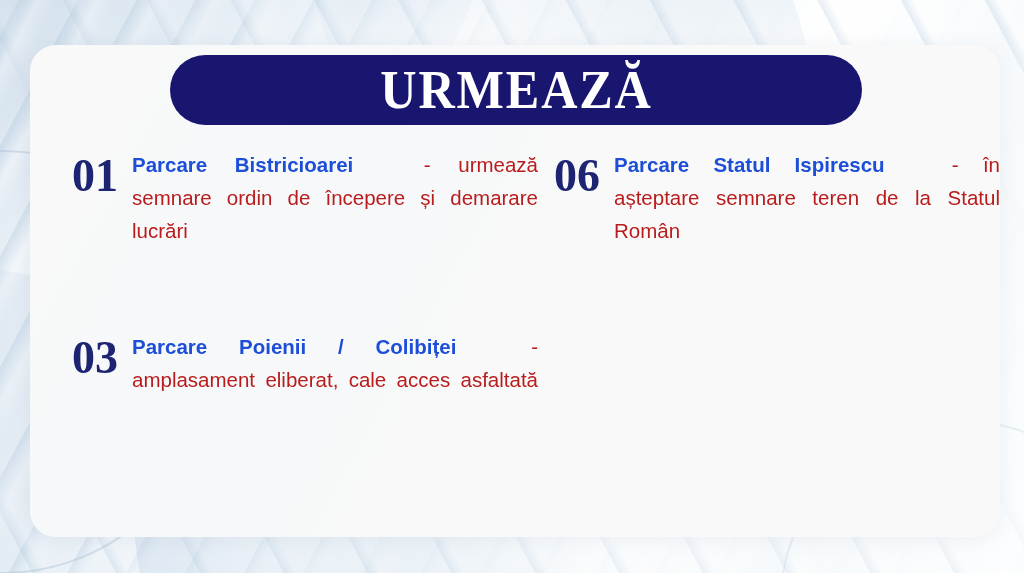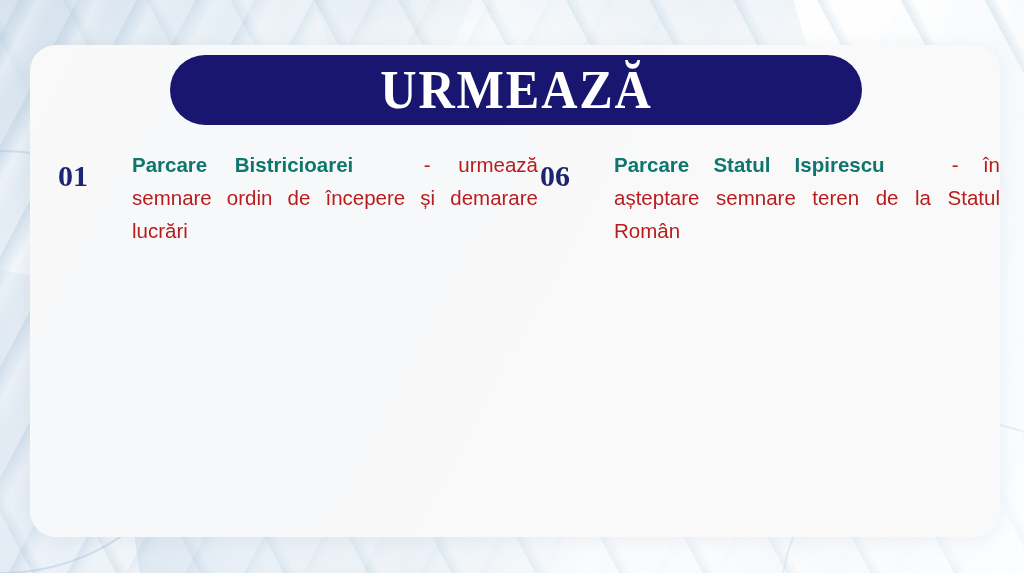--- a/index.html
+++ b/index.html
@@ -164,43 +164,43 @@
     align-items: flex-start;
   }
   .item-col-left  { left: 0px;   width: 480px; }
   .item-col-right { left: 482px; width: 460px; }
   .item-row-top    { top: 0px; }
   .item-row-bottom { top: 182px; }
 
   .item-number {
     font-family: "Liberation Serif", "DejaVu Serif", serif;
     font-weight: bold;
-    font-size: 30px;
+    font-size: 46px;
     line-height: 44px;
     color: #1d2472;
     width: 74px;
     flex: 0 0 74px;
     letter-spacing: 0px;
     padding-top: 6px;
-    text-align: left;
+    text-align: center;
   }
   .item-body {
     flex: 1 1 auto;
     font-family: "Liberation Sans", sans-serif;
     font-size: 20.5px;
     line-height: 33px;
     color: #1c1c1c;
     text-align: justify;
     text-justify: inter-word;
     word-spacing: 0px;
     hyphens: none;
   }
   .item-body .lead {
     font-weight: bold;
-    color: #0f766e;
+    color: #1d4ed8;
   }
   .item-body .rest {
     font-weight: normal;
     color: #b91c1c;
     margin-left: 43px;
   }
   
   .item-body::after {
     content: "";
     display: inline-block;
@@ -238,16 +238,22 @@
         </div>
       </div>
 
       <div class="item item-col-right item-row-top">
         <div class="item-number">06</div>
         <div class="item-body">
           <span class="lead">Parcare Statul Ispirescu</span><span class="rest"> - în așteptare semnare teren de la Statul Român</span>
         </div>
       </div>
 
+      <div class="item item-col-left item-row-bottom">
+        <div class="item-number">03</div>
+        <div class="item-body">
+          <span class="lead">Parcare Poienii / Colibiței</span><span class="rest"> - amplasament eliberat, cale acces asfaltată</span>
+        </div>
+      </div>
 
     </div>
   </div>
 </div>
 
 </body></html>

